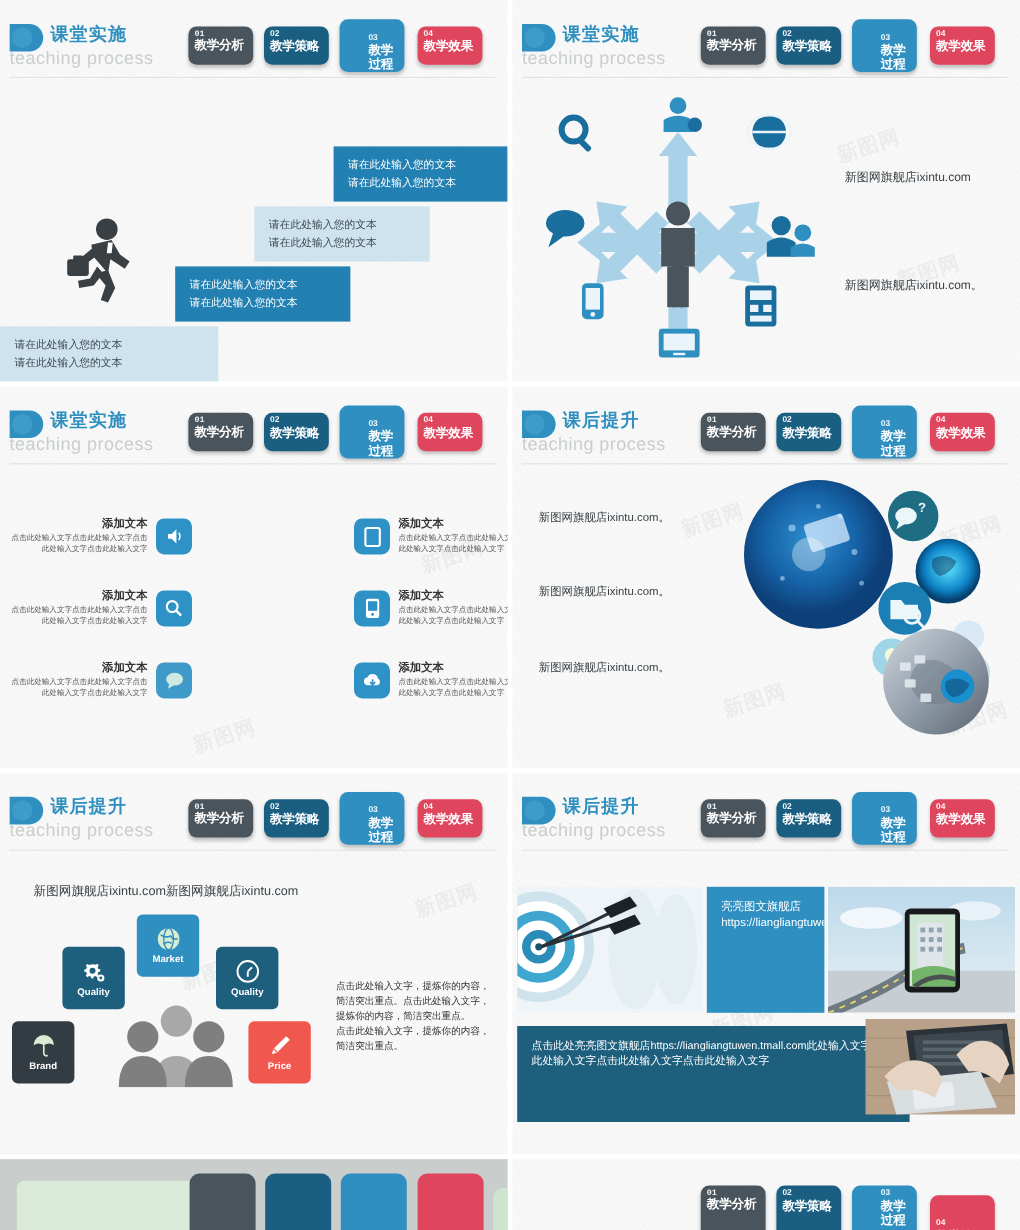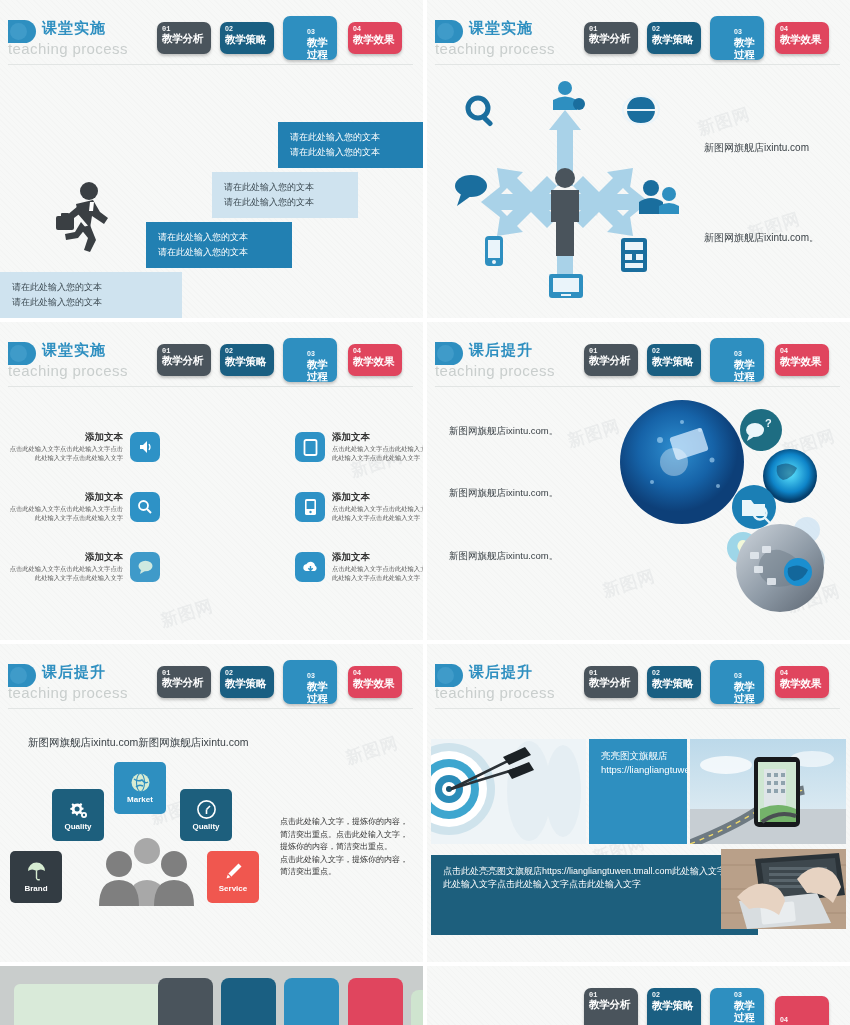--- a/index.html
+++ b/index.html
@@ -506,21 +506,21 @@
           <path d="M2 10 a8.5 8.5 0 0 1 17 0 q-4 -3 -8.5 0 q-4.5 -3 -8.5 0 Z" fill="#d7ecd2"></path>
           <path d="M10.5 10 v7 a2 2 0 0 0 3.2 1.4" stroke="#d7ecd2" stroke-width="1.4" fill="none"></path>
         </svg>
       <span class="cl">Brand</span>
     </div>
     <div class="card" style="left:207px;top:207px;background:#f0574f;">
       <svg width="21" height="21" viewBox="0 0 21 21">
           <path d="M15.5 2.5 l3 3 L8 16 L3.5 17.5 L5 13 Z" fill="#fff"></path>
           <path d="M5 13 L8 16" stroke="#f0574f" stroke-width="1.1"></path>
         </svg>
-      <span class="cl">Service</span>
+      <span class="cl">Price</span>
     </div>
 
     <svg style="position:absolute;left:95px;top:190px;" width="105" height="72" viewBox="0 0 105 72">
       <circle cx="52" cy="17" r="13" fill="#a8a8a8"></circle>
         <path d="M33 72 q0 -26 19 -26 q19 0 19 26 z" fill="#a8a8a8"></path>
       <circle cx="24" cy="30" r="13" fill="#7f7f7f"></circle>
         <path d="M4 72 q0 -26 20 -26 q20 0 20 26 z" fill="#7f7f7f"></path>
       <circle cx="79" cy="30" r="13" fill="#7f7f7f"></circle>
         <path d="M59 72 q0 -26 20 -26 q20 0 20 26 z" fill="#7f7f7f"></path>
     </svg>

